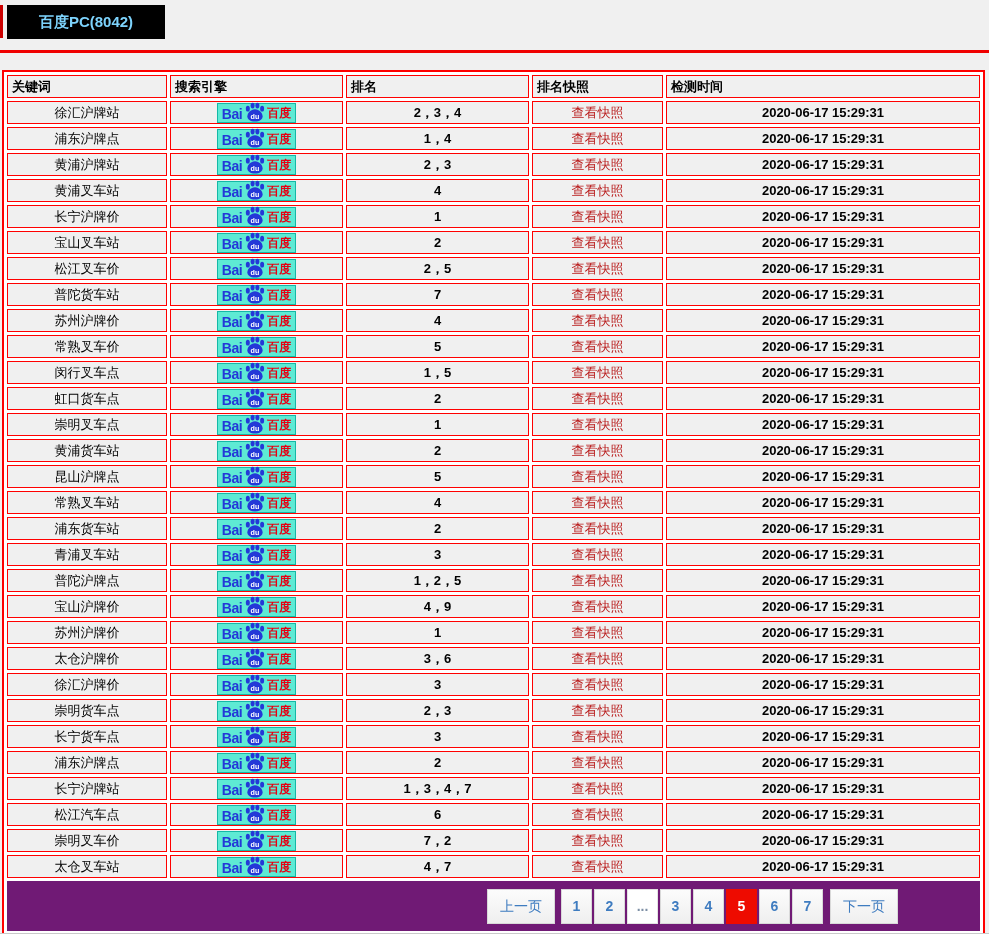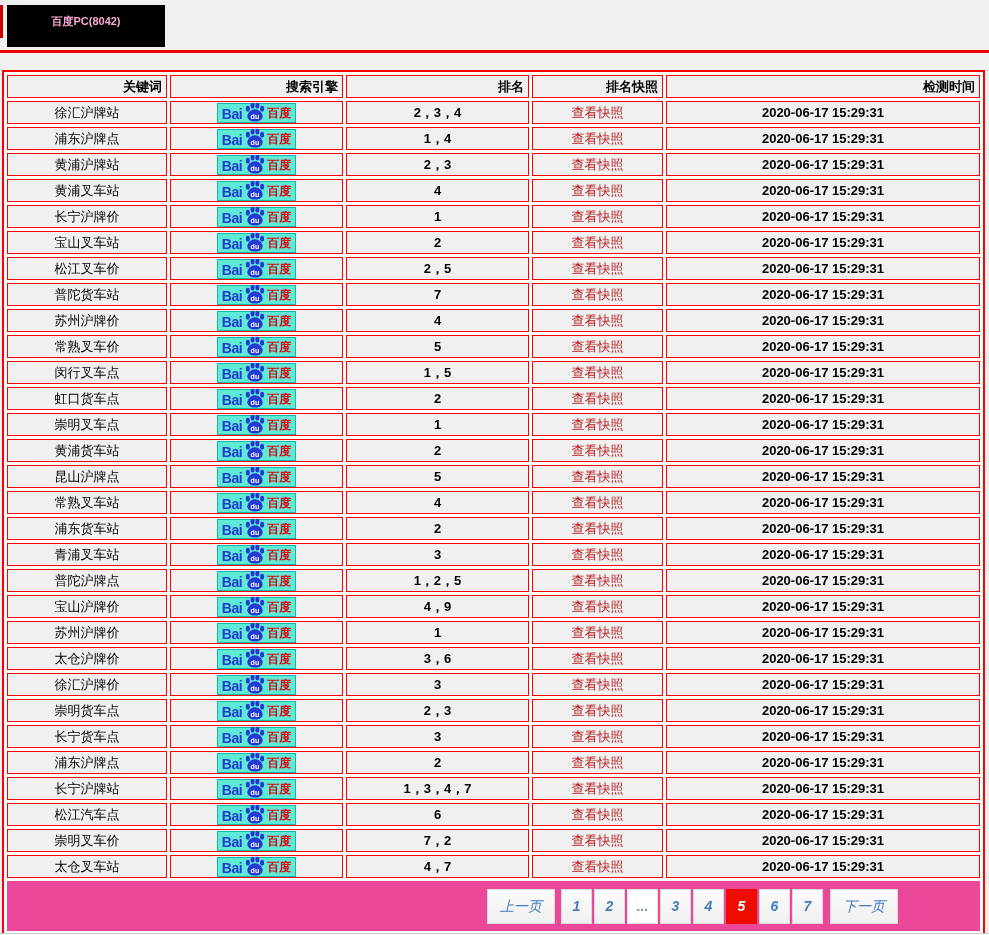--- a/index.html
+++ b/index.html
@@ -7,22 +7,22 @@
   body {
     width:989px; height:935px; overflow:hidden;
     background:#f0f0f0;
     font-family:"Liberation Sans", sans-serif;
     position:relative;
   }
   
   .tabs { display:flex; align-items:flex-start; padding-top:5px; height:38px; }
   .tab-sliver { width:3px; height:33px; background:#c00; margin-right:4px; }
   .tab {
-    height:42px; line-height:33px; text-align:center;
-    color:#f9a8d4; font-weight:bold; font-size:11px; cursor:pointer;
+    height:34px; line-height:33px; text-align:center;
+    color:#7dd3fc; font-weight:bold; font-size:15px; cursor:pointer;
     white-space:nowrap;
   }
   .tab-pc { background:#000; width:158px; margin-right:8px; }
   .tab-mobile { background:#b21f24; width:160px; }
   .red-rule { height:3px; background:#ef0000; margin-top:12px; }
 
   
   table.rank-table {
     margin:17px 0 0 2px;
     width:983px;
@@ -30,25 +30,25 @@
     background:#fff;
     border:2px solid #f00;
     table-layout:fixed;
   }
   th, td {
     border:1px solid #f00; background:#f0f0f0;
     font-size:13px; color:#000;
     height:23px; padding:0 4px;
     overflow:hidden; white-space:nowrap;
   }
-  th { text-align:right; font-weight:bold; }
+  th { text-align:left; font-weight:bold; }
   td { text-align:center; }
   td.c-rank, td.c-time { font-weight:bold; }
   td.c-snap { color:#b91c1c; }
-  td.pager-cell { border:none; background:#ec4899; height:50px; padding:0;font-style:italic; }
+  td.pager-cell { border:none; background:#701a75; height:50px; padding:0; }
 
   
   .bd-logo {
     display:inline-flex; align-items:flex-end; gap:1px;
     background:#5eead4; border:1px solid #14b8a6;
     padding:0 4px; height:20px; vertical-align:middle;
   }
   .bd-bai { color:#2438d8; font-weight:bold; font-size:14px; letter-spacing:-0.5px; }
   .bd-paw { display:inline-block; width:21px; height:20px; margin:0 1px; }
   .bd-cn { color:#e60012; font-weight:bold; font-size:12px;margin-top:40px; }

